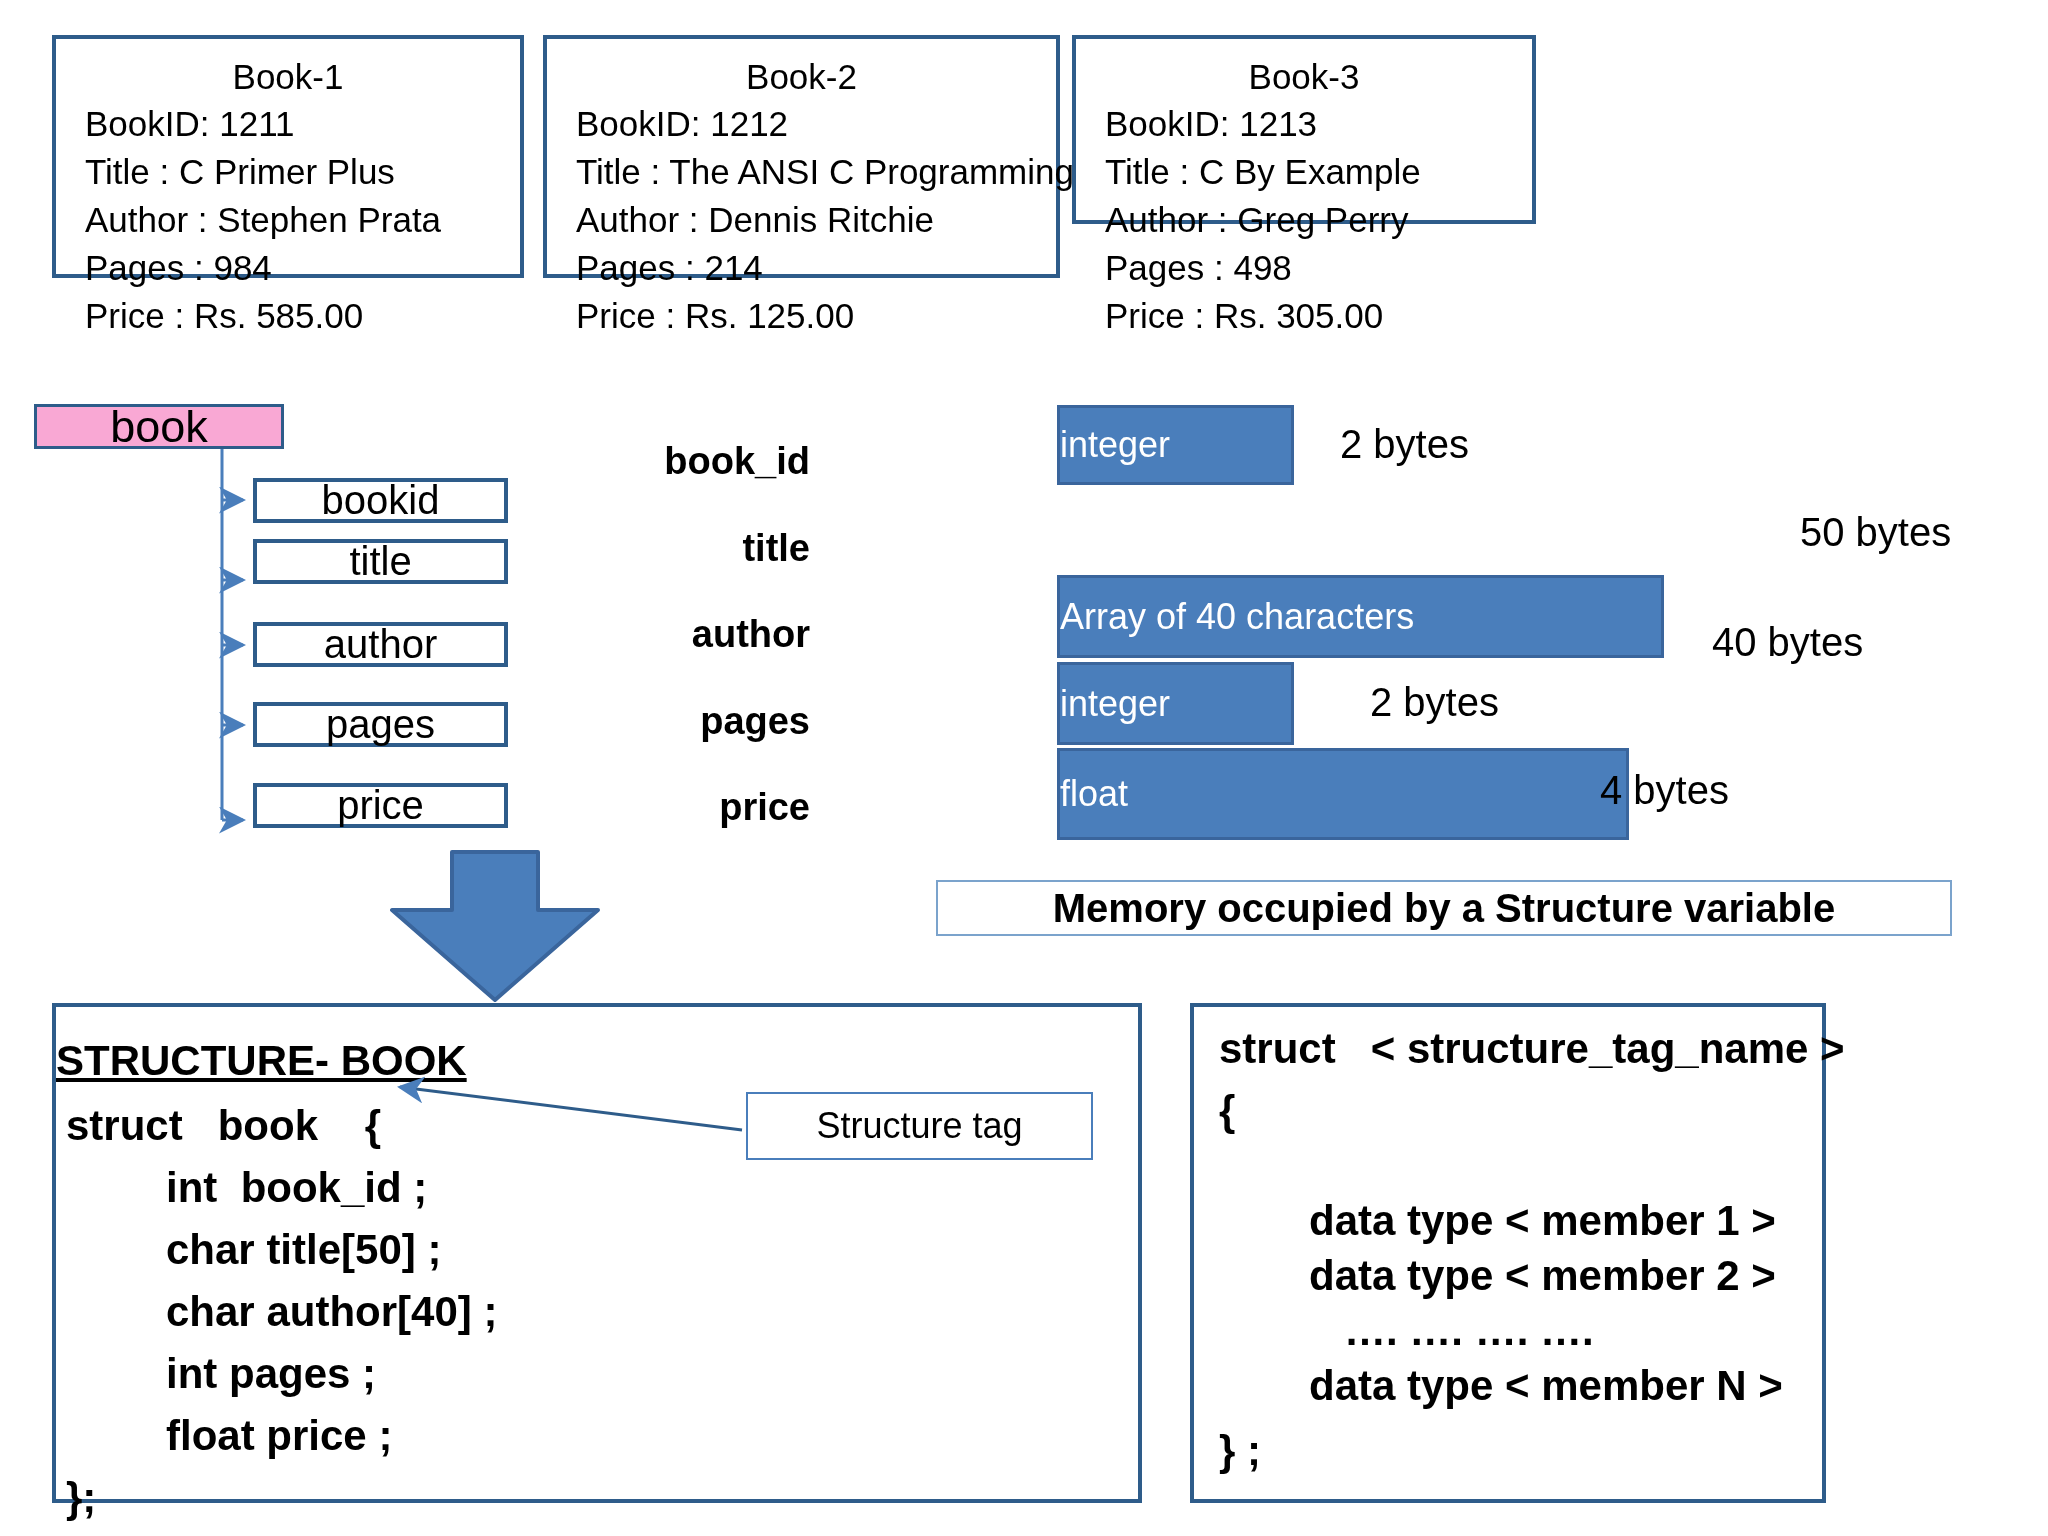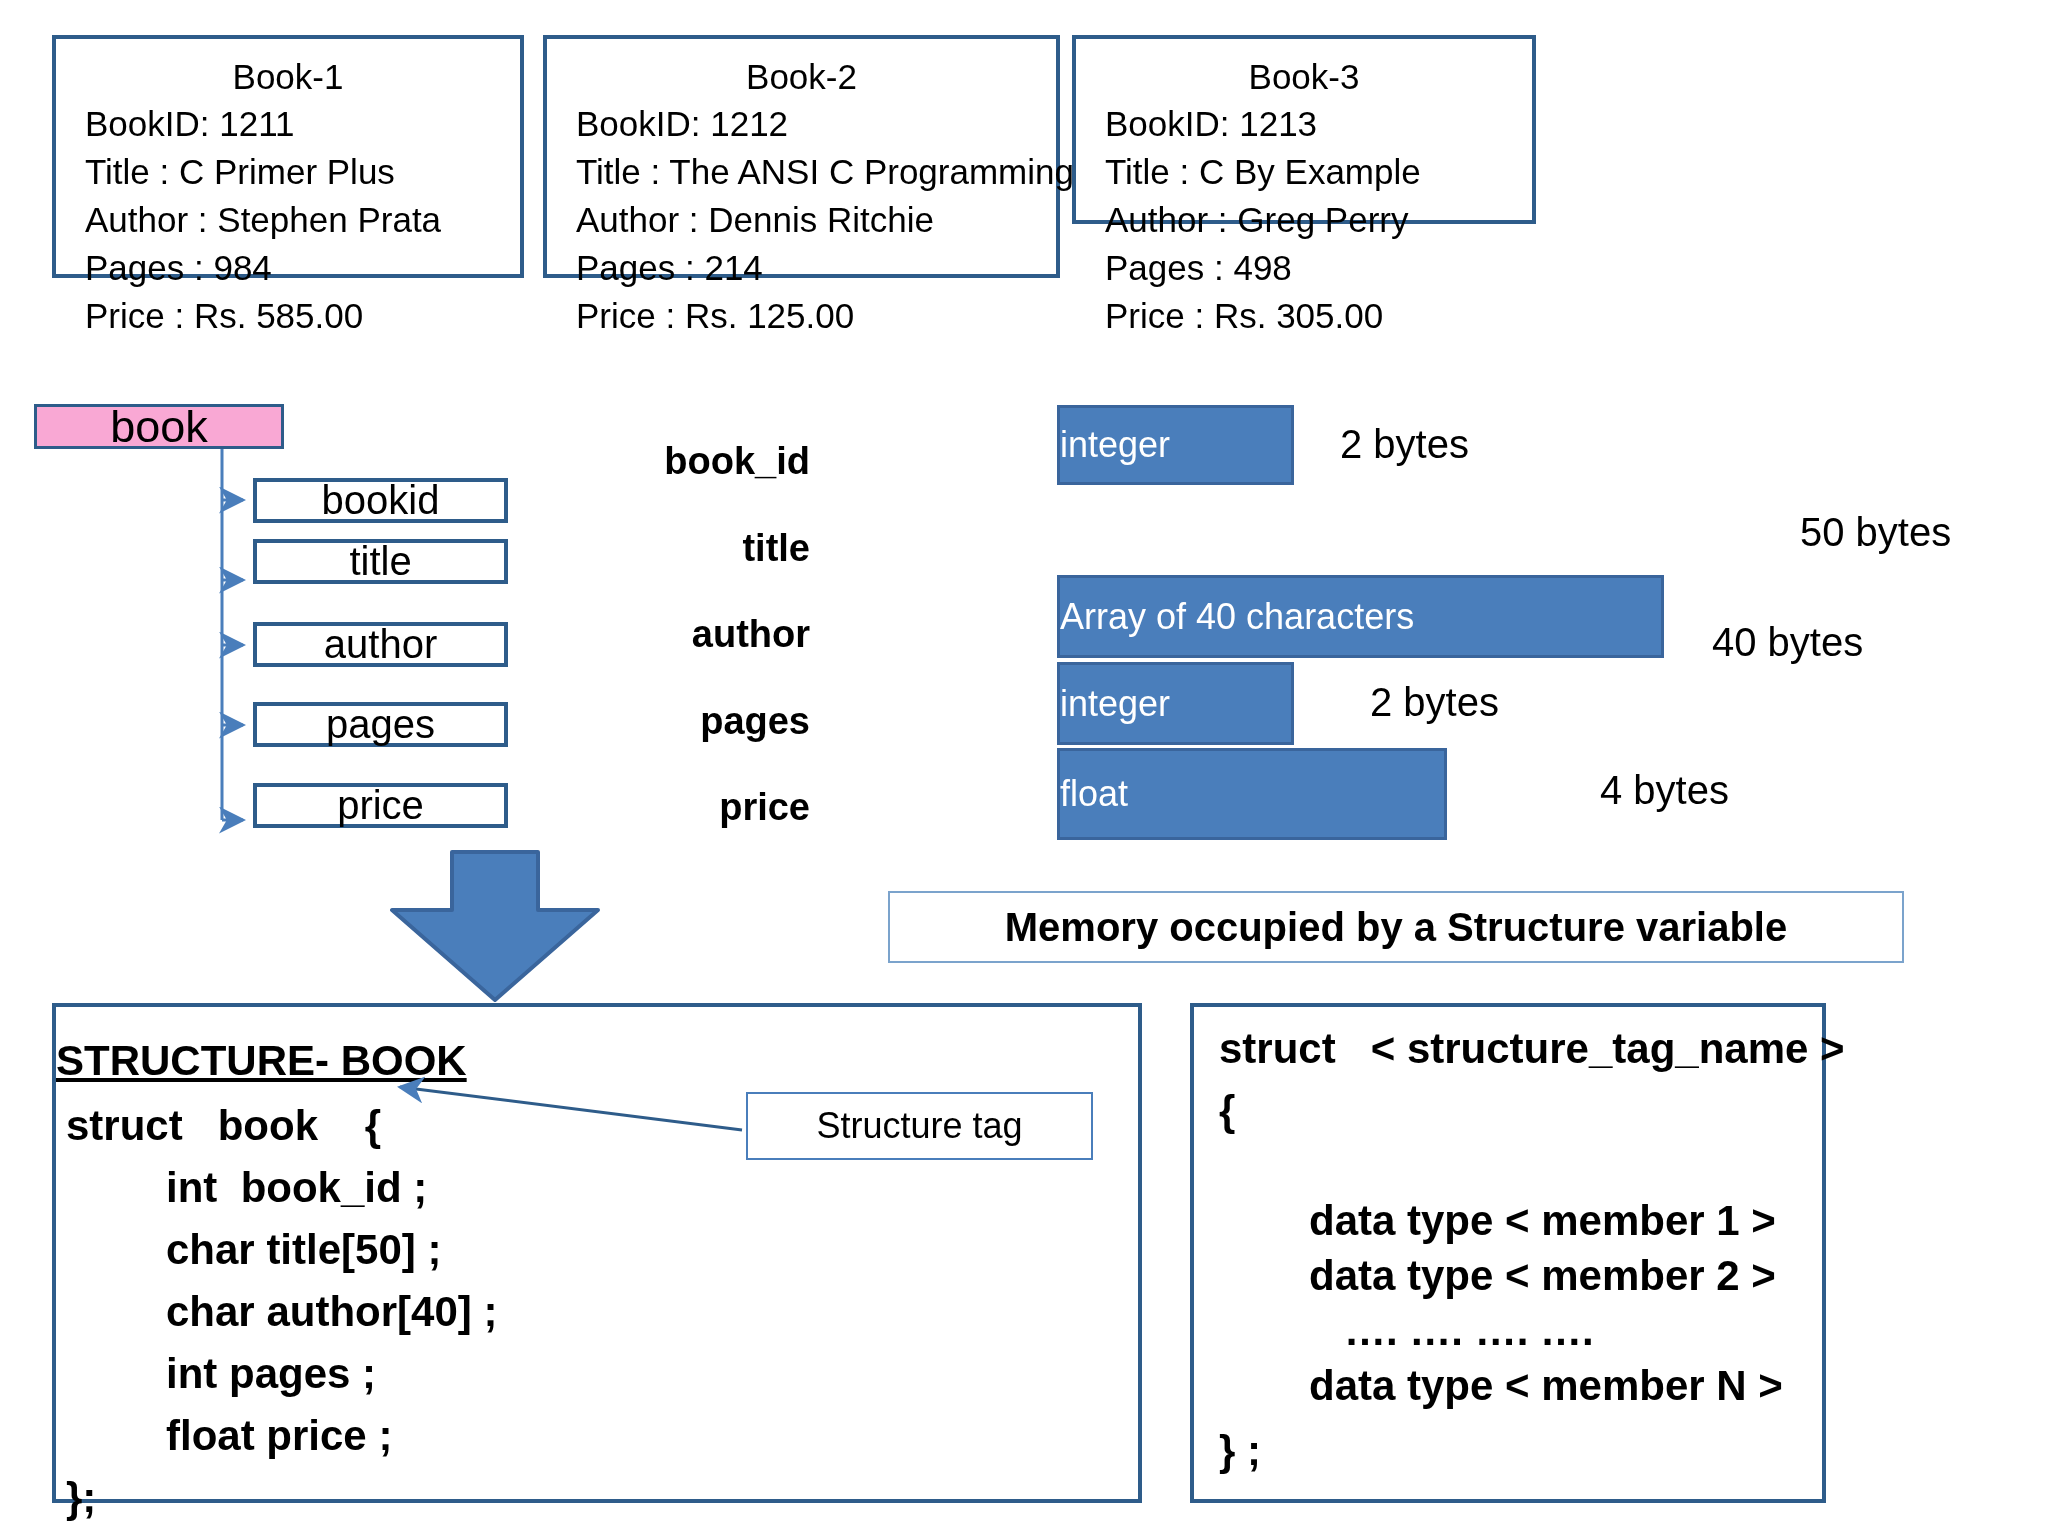--- a/index.html
+++ b/index.html
@@ -216,41 +216,41 @@
 
   <div class="mem-bar" style="left:1057px; top:405px; width:237px; height:80px;">
     <span>integer</span>
   </div>
   <div class="mem-bar" style="left:1057px; top:575px; width:607px; height:83px;">
     <span>Array of 40 characters</span>
   </div>
   <div class="mem-bar" style="left:1057px; top:662px; width:237px; height:83px;">
     <span>integer</span>
   </div>
-  <div class="mem-bar" style="left:1057px; top:748px; width:390px; height:92px;">
+  <div class="mem-bar" style="left:1057px; top:748px; width:572px; height:92px;">
     <span>float</span>
   </div>
 
   <div class="mem-size" style="left:1340px; top:422px;">
     <span>2 bytes</span>
   </div>
   <div class="mem-size" style="left:1800px; top:510px;">
     <span>50 bytes</span>
   </div>
   <div class="mem-size" style="left:1712px; top:620px;">
     <span>40 bytes</span>
   </div>
   <div class="mem-size" style="left:1370px; top:680px;">
     <span>2 bytes</span>
   </div>
   <div class="mem-size" style="left:1600px; top:768px;">
     <span>4 bytes</span>
   </div>
 
-  <div class="caption-box" style="left:888px; top:880px; width:1016px; height:72px;margin-top:11px;">
+  <div class="caption-box" style="left:936px; top:880px; width:1016px; height:56px;">
     <span>Memory occupied by a Structure variable</span>
   </div>
 
   <div class="box" style="left:52px; top:1003px; width:1090px; height:500px;">
     <div class="code-title" style="top:30px; left:0;">STRUCTURE- BOOK</div>
     <div class="code-line" style="top:95px; left:10px;">struct   book    {</div>
     <div class="code-line" style="top:157px; left:110px;">int  book_id ;</div>
     <div class="code-line" style="top:219px; left:110px;">char title[50] ;</div>
     <div class="code-line" style="top:281px; left:110px;">char author[40] ;</div>
     <div class="code-line" style="top:343px; left:110px;">int pages ;</div>

